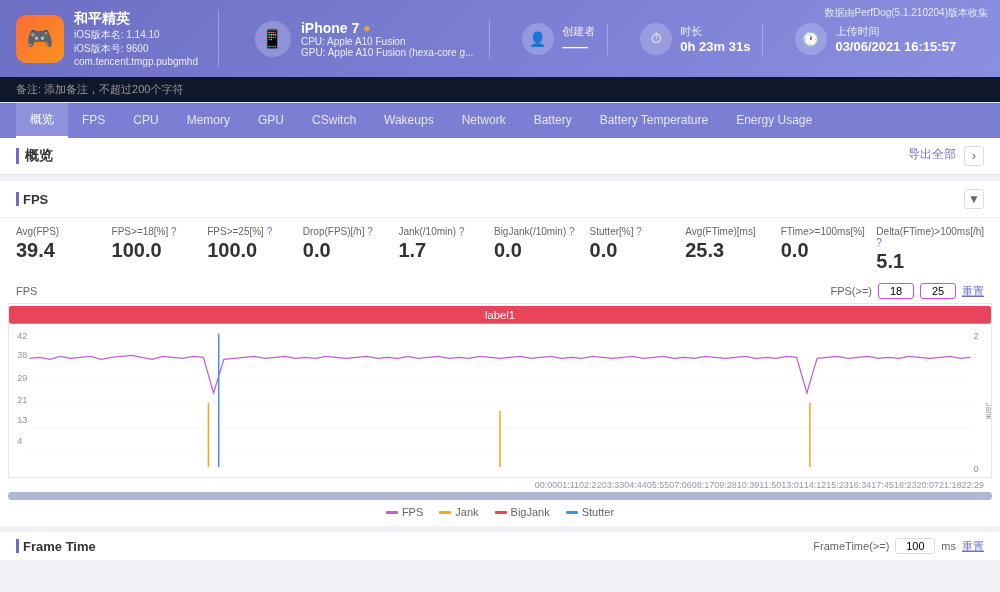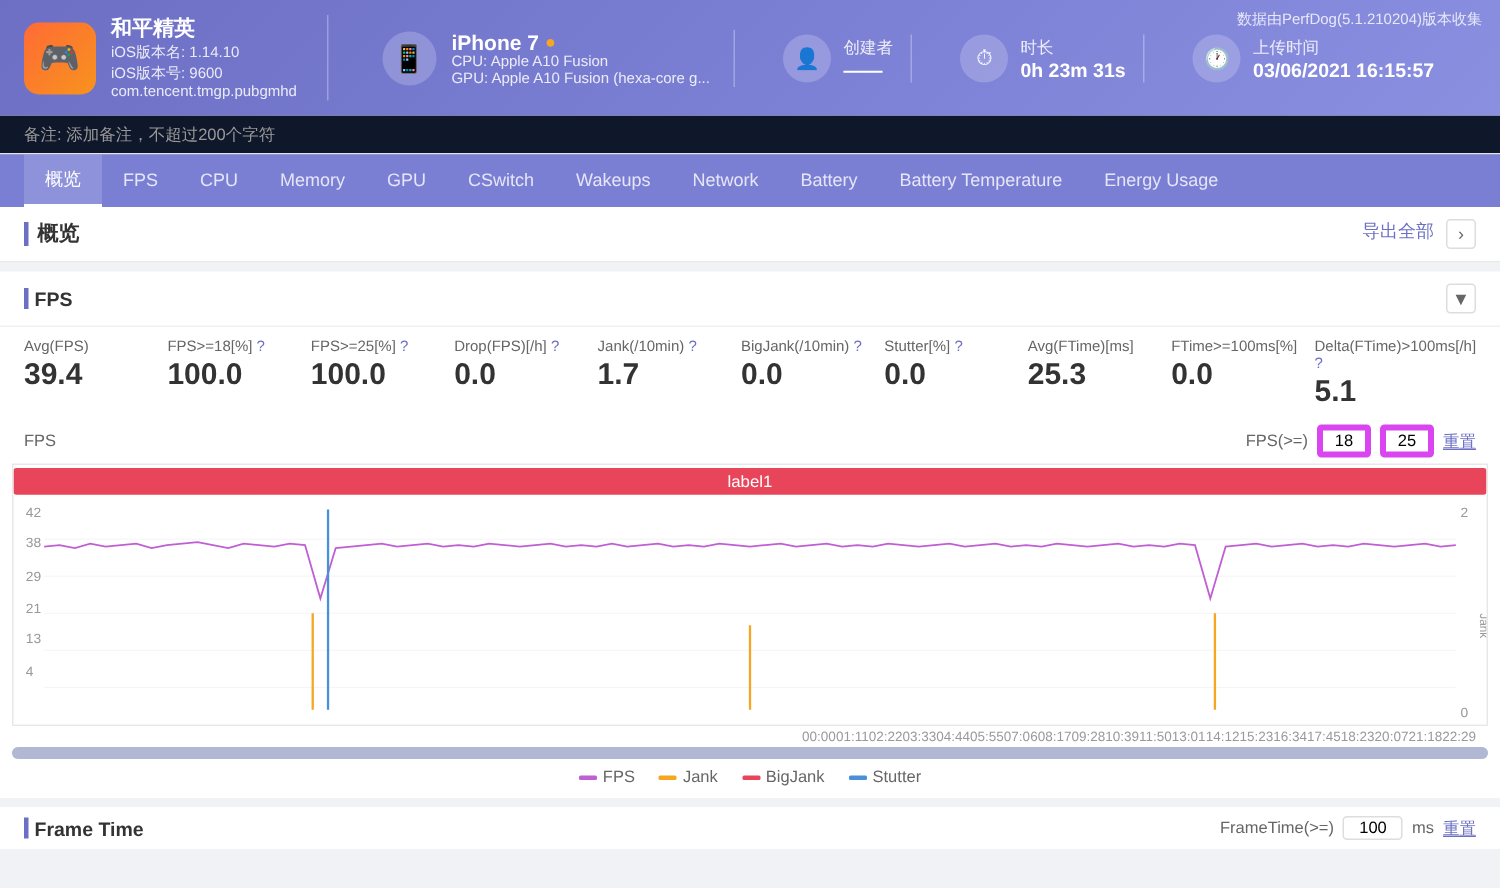--- a/index.html
+++ b/index.html
@@ -42,21 +42,21 @@
     .metrics-row { display: flex; padding: 8px 16px 4px; gap: 0; }
     .metric-item { flex: 1; text-align: left; }
     .metric-label { font-size: 10px; color: #666; margin-bottom: 2px; }
     .metric-value { font-size: 20px; font-weight: bold; color: #333; }
 
     
     .chart-area { padding: 4px 8px; position: relative; }
     .chart-toolbar { display: flex; align-items: center; justify-content: space-between; padding: 2px 8px; }
     .chart-label-fps { font-size: 11px; color: #666; }
     .fps-threshold { display: flex; align-items: center; gap: 6px; font-size: 11px; color: #666; }
-    .fps-threshold input { width: 36px; border: 4px solid #d946ef; border-radius: 3px; padding: 1px 4px; text-align: center; font-size: 11px; }
+    .fps-threshold input { width: 36px; border: 1px solid #d946ef; border-radius: 3px; padding: 1px 4px; text-align: center; font-size: 11px; }
     .reset-btn { color: #6c6fc4; cursor: pointer; font-size: 11px; text-decoration: underline; }
 
     .chart-container { position: relative; height: 175px; border: 1px solid #e8e8e8; margin: 2px 0; }
 
     
     .legend { display: flex; justify-content: center; gap: 16px; padding: 4px; font-size: 11px; color: #666; }
     .legend-item { display: flex; align-items: center; gap: 4px; }
     .legend-dot { width: 12px; height: 3px; border-radius: 1px; }
 
     

